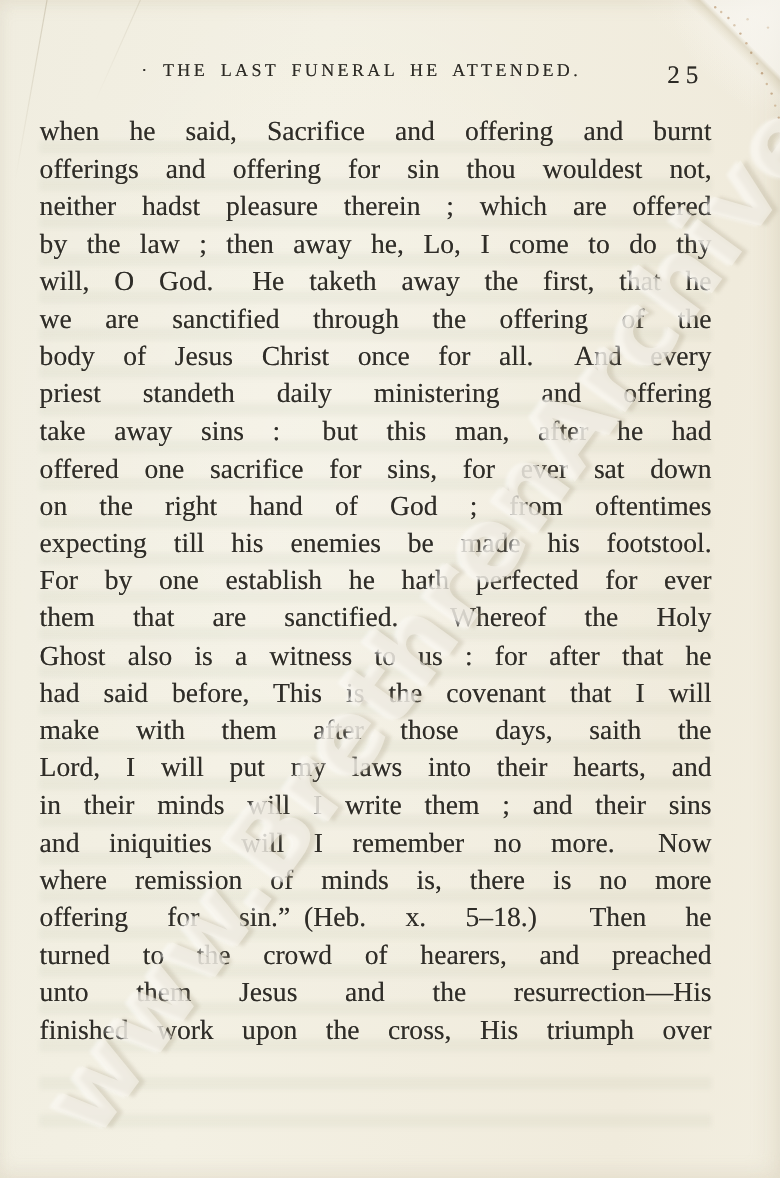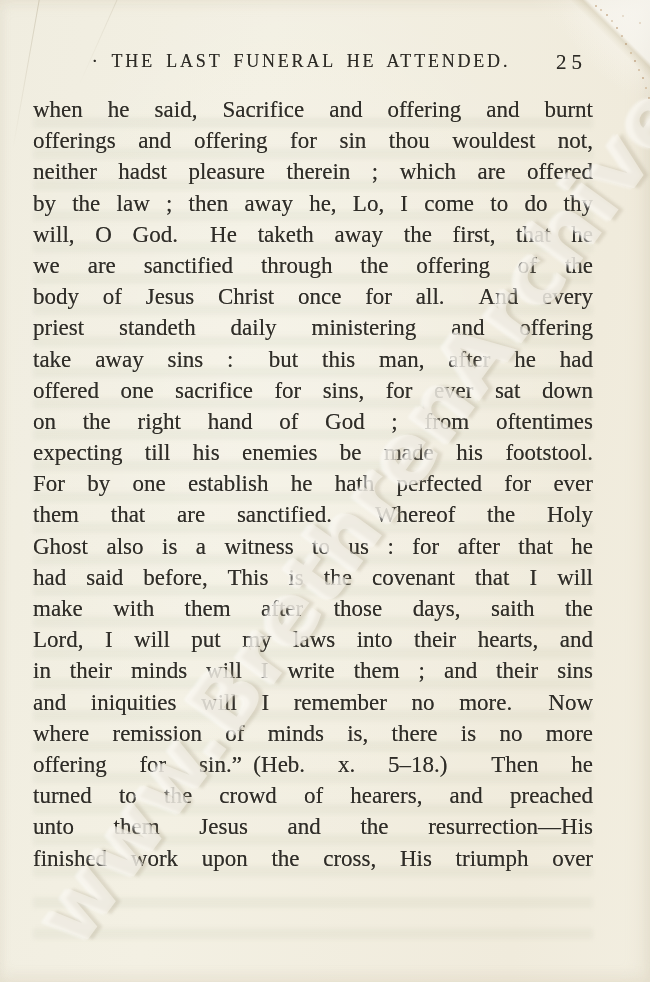--- a/index.html
+++ b/index.html
@@ -43,21 +43,21 @@
       26px 30px 0 0 rgba(170,122,70,0.45), 30px 38px 0 0 rgba(160,115,65,0.5),
       35px 47px 0 0 rgba(172,128,75,0.4), 39px 55px 0 0 rgba(158,110,62,0.52),
       43px 64px 0 0 rgba(168,120,70,0.42), 47px 72px 0 0 rgba(160,113,63,0.5),
       50px 82px 0 0 rgba(170,124,72,0.4), 53px 92px 0 0 rgba(158,110,60,0.45),
       44px 17px 0 0 rgba(175,135,85,0.3), 27px 10px 0 0 rgba(175,135,85,0.28);
   }
 
   .header { position: absolute; left: 33px; top: 51px; width: 560px; height: 28px; z-index: 2; }
   .running-title {
     text-align: center; transform: translateX(-12px);
-    font-size: 18px; letter-spacing: 2.8px; word-spacing: 4px;
+    font-size: 15px; letter-spacing: 2.8px; word-spacing: 4px;
     color: #2d2b26; text-shadow: 0 0 0.5px rgba(45,43,38,0.55);
   }
   .page-number {
     position: absolute; right: 6px; top: -1px;
     font-size: 21px; letter-spacing: 5px; color: #2d2b26;
     text-shadow: 0 0 0.5px rgba(45,43,38,0.55);
   }
 
   .page-body {
     position: absolute; left: 33px; top: 94px; width: 560px; z-index: 2;

